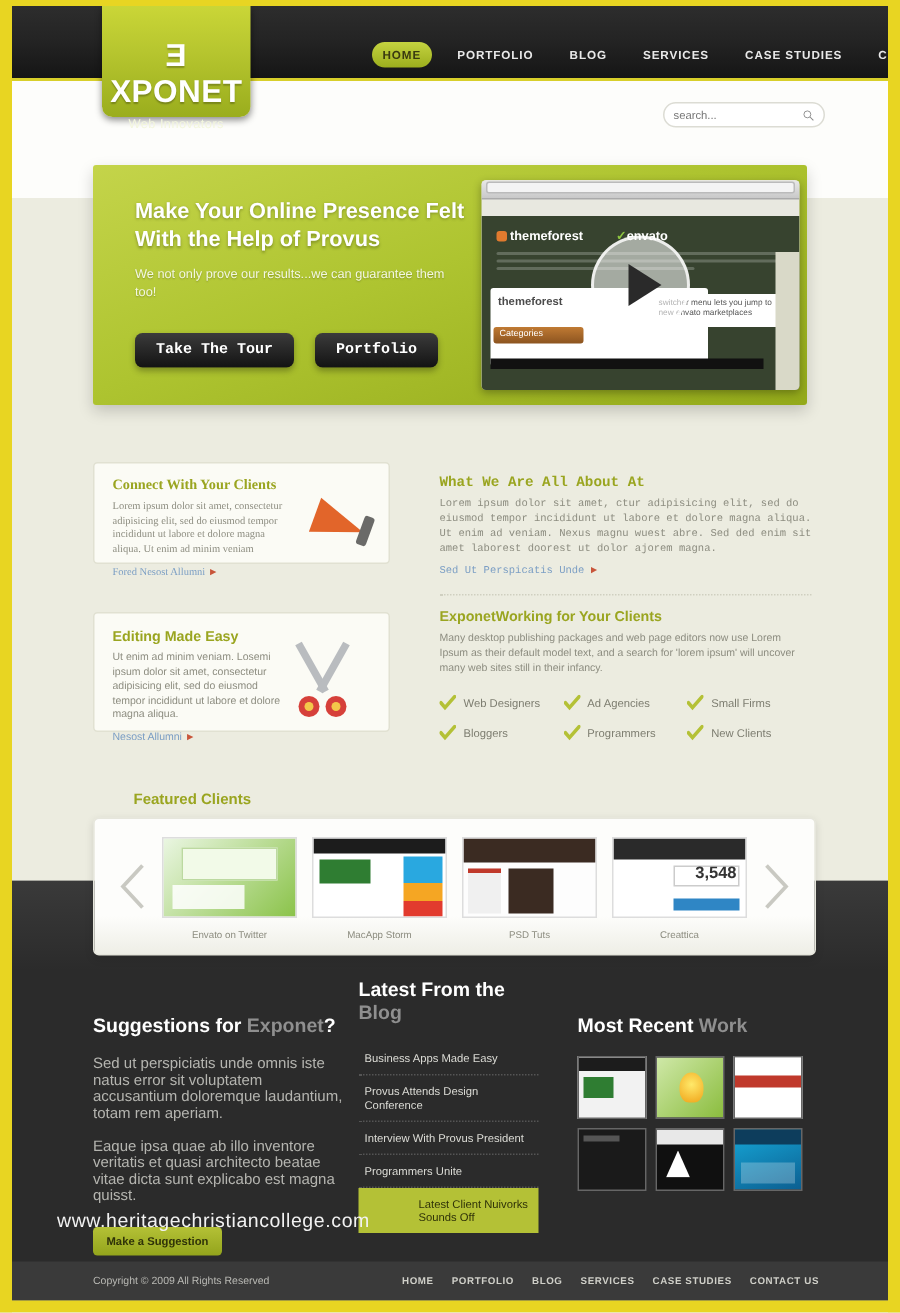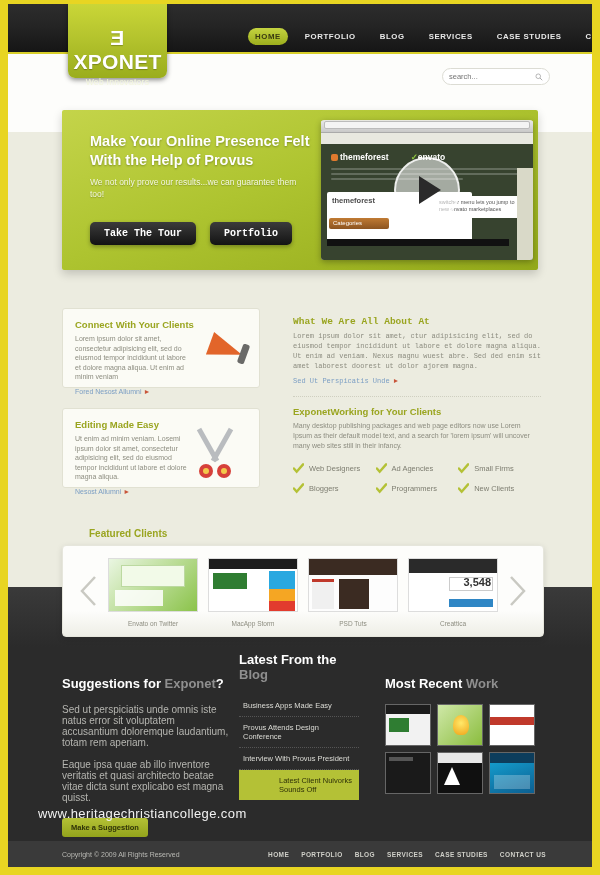--- a/index.html
+++ b/index.html
@@ -119,21 +119,21 @@
     display:flex; align-items:center; justify-content:center; cursor:pointer;
   }
   .play-tri { width:0;height:0;border-left:22px solid #2a2a2a;border-top:14px solid transparent;border-bottom:14px solid transparent; margin-left:6px;}
 
   
   .fbox {
     position:absolute; left:62px; width:198px;
     background:#fbfbf5; border:1px solid #e1e1d2; border-radius:3px;
     padding:10px 12px 14px 12px; z-index:10;
   }
-  .fbox.one { top:308px; height:80px; }
+  .fbox.one { top:308px; height:68px;font-family:Liberation Serif, serif; }
   .fbox.two { top:408px; height:80px; }
   .fbox h3 { color:#9aa520; font-size:9.5px; font-weight:bold; margin-bottom:4px; }
   .fbox p { font-size:7px; line-height:9.5px; color:#8d8d80; width:118px; }
   .fbox a { display:inline-block; margin-top:6px; color:#7b9ec4; font-size:7px; text-decoration:none; }
   .fbox a .arw { color:#c8553a; }
   .cone {
     position:absolute; right:16px; top:28px; width:0; height:0;
     border-left:34px solid #e2652a; border-top:12px solid transparent; border-bottom:12px solid transparent;
     transform:rotate(20deg);
   }
@@ -428,20 +428,21 @@
     <p>Eaque ipsa quae ab illo inventore veritatis et quasi architecto beatae vitae dicta sunt explicabo est magna quisst.</p>
     <button class="sugg-btn">Make a Suggestion</button>
   </div>
 
   <div class="f-col c2">
     <h2><span>Latest From the </span><span class="muted">Blog</span></h2>
     <div id="blog-list">
         <a href="#" class="blog-item">Business Apps Made Easy</a>
         <a href="#" class="blog-item">Provus Attends Design Conference</a>
         <a href="#" class="blog-item">Interview With Provus President</a>
+        <a href="#" class="blog-item">Programmers Unite</a>
         <a href="#" class="blog-item hl">Latest Client Nuivorks Sounds Off</a>
       </div>
   </div>
 
   <div class="f-col c3">
     <h2><span>Most Recent </span><span class="muted">Work</span></h2>
     <div class="work-grid">
       <div class="work-item w1"></div>
       <div class="work-item w2"></div>
       <div class="work-item w3"></div>

